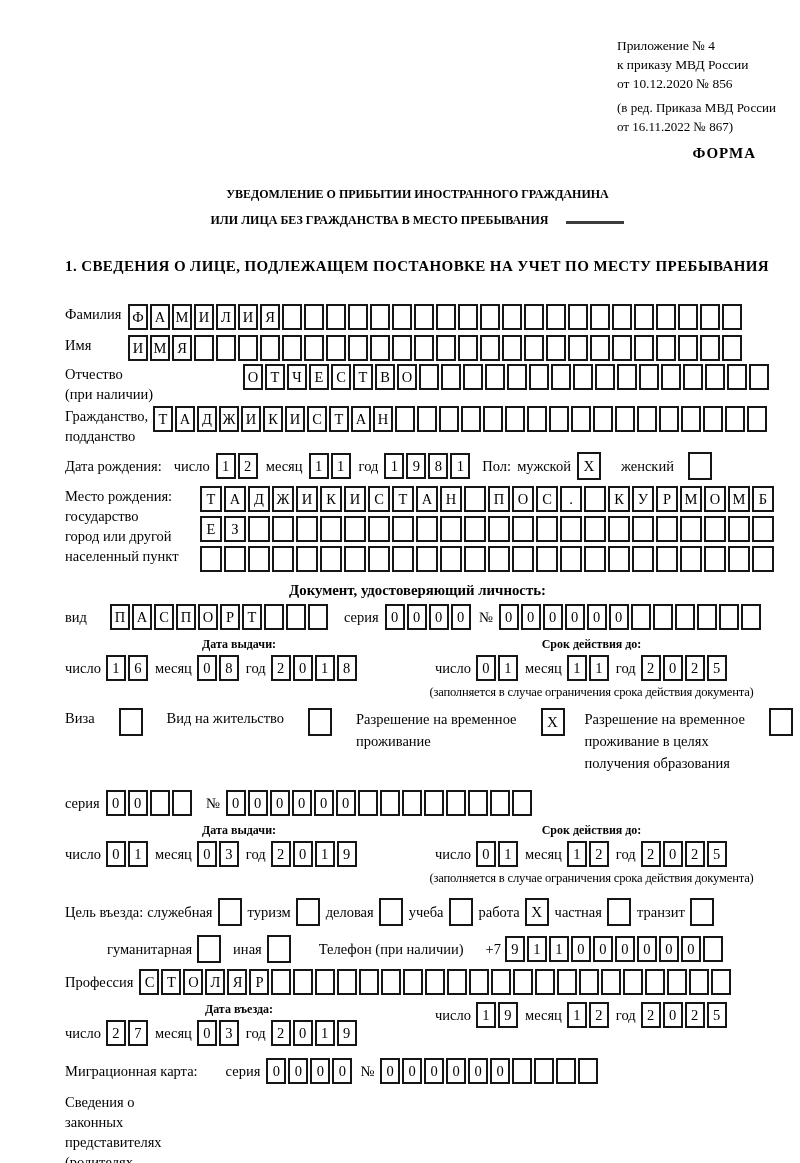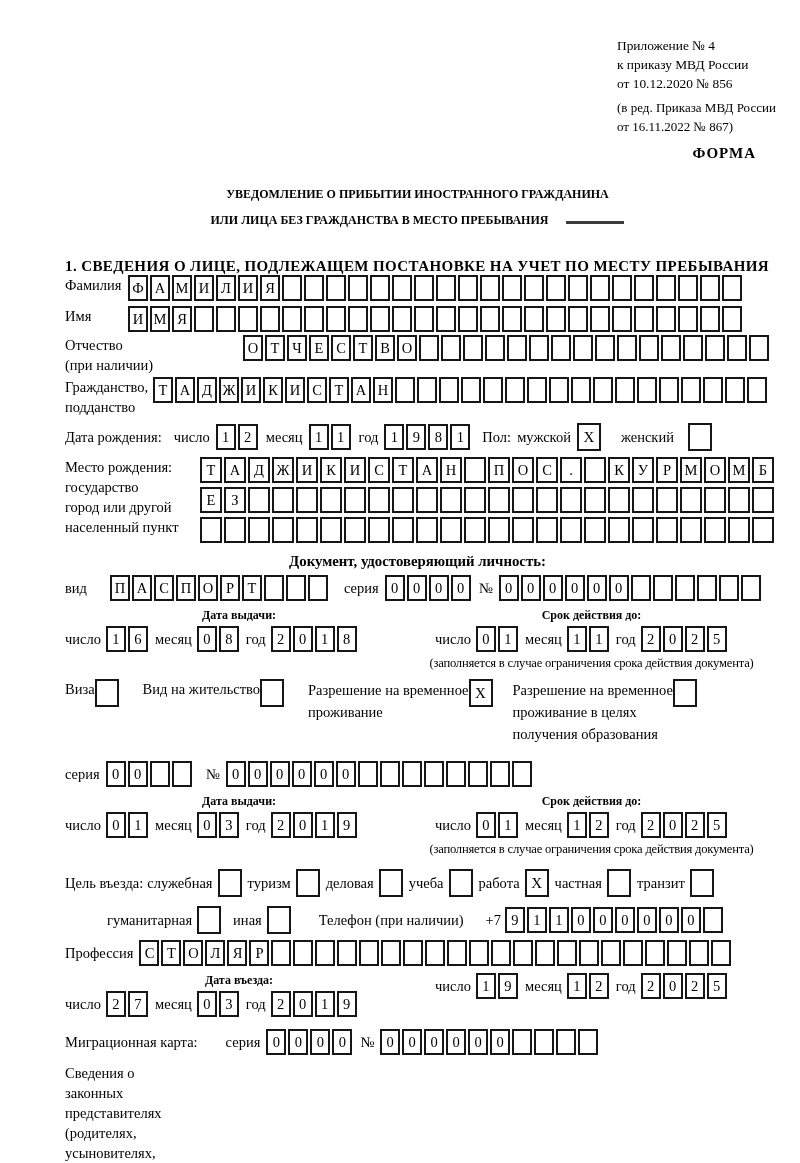--- a/index.html
+++ b/index.html
@@ -22,36 +22,36 @@
   .cells{display:inline-flex;flex:none}
   .cell{width:20px;height:26px;border:2px solid #161616;margin-right:2px;background:#fff;
         display:inline-flex;align-items:center;justify-content:center;
         font-size:14.5px;line-height:1;flex:none}
   .wide .cell{width:22px}
   .cb .cell{width:24px;height:28px;font-size:15px}
   .vrows{display:flex;flex-direction:column;gap:4px}
 
   .wl1{width:57px}.wl2{width:172px}.wl3{width:82px}.wl4{width:129px}
   .wl5{width:39px}.wl6{width:77px}
-  .mt30{}.mt5{margin-top:5px}.mt3{margin-top:3px}.mt2{margin-top:2px}
+  .mt30{margin-top:29px}.mt5{margin-top:5px}.mt3{margin-top:3px}.mt2{margin-top:2px}
   .mt8{margin-top:8px}.mt6{margin-top:6px}.mt12{margin-top:12px}
   .mt16{margin-top:16px}.mt9{margin-top:9px}
 
   .center-b{text-align:center;font-weight:bold;font-size:14.8px;margin-top:10px}
   .dp{display:flex;margin-top:7px}
   .dp-col-l{width:348px}
   .dp-col-r{flex:1}
   .dp-head{text-align:center;font-weight:bold;margin-bottom:3px;font-size:12px}
   .dp-fields{display:flex;align-items:center;gap:5px}
   .dp-note{font-size:12.6px;text-align:center;margin-top:4px;letter-spacing:-.2px}
 
   .opts{display:flex;align-items:center;gap:4px;flex-wrap:nowrap}
   .opt{display:flex;align-items:center;gap:5px;flex:none}
   .perm{display:flex;align-items:flex-start;margin-top:8px}
-  .perm-opt{display:flex;align-items:flex-start;gap:0;flex:none}
+  .perm-opt{display:flex;align-items:flex-start;gap:24px;flex:none}
   .perm-lbl{text-align:left;line-height:22px}
   .intro{margin-top:12px;line-height:26px;font-size:14.8px}
 </style>
 </head>
 <body>
 
 <div class="page">
 
   <div class="annex">
     <div>Приложение № 4</div>

